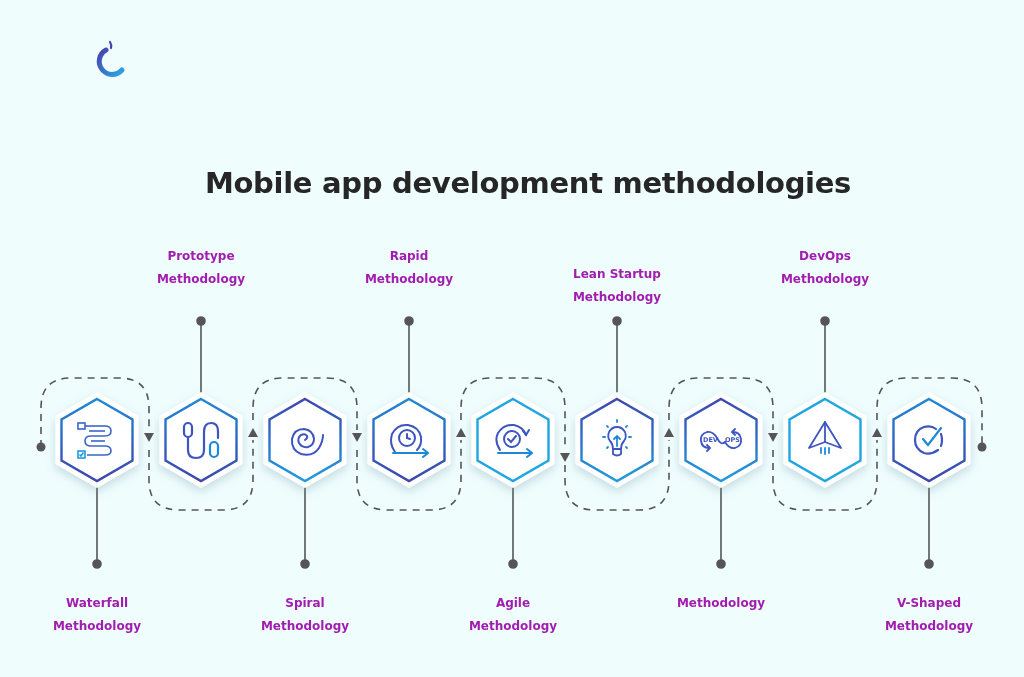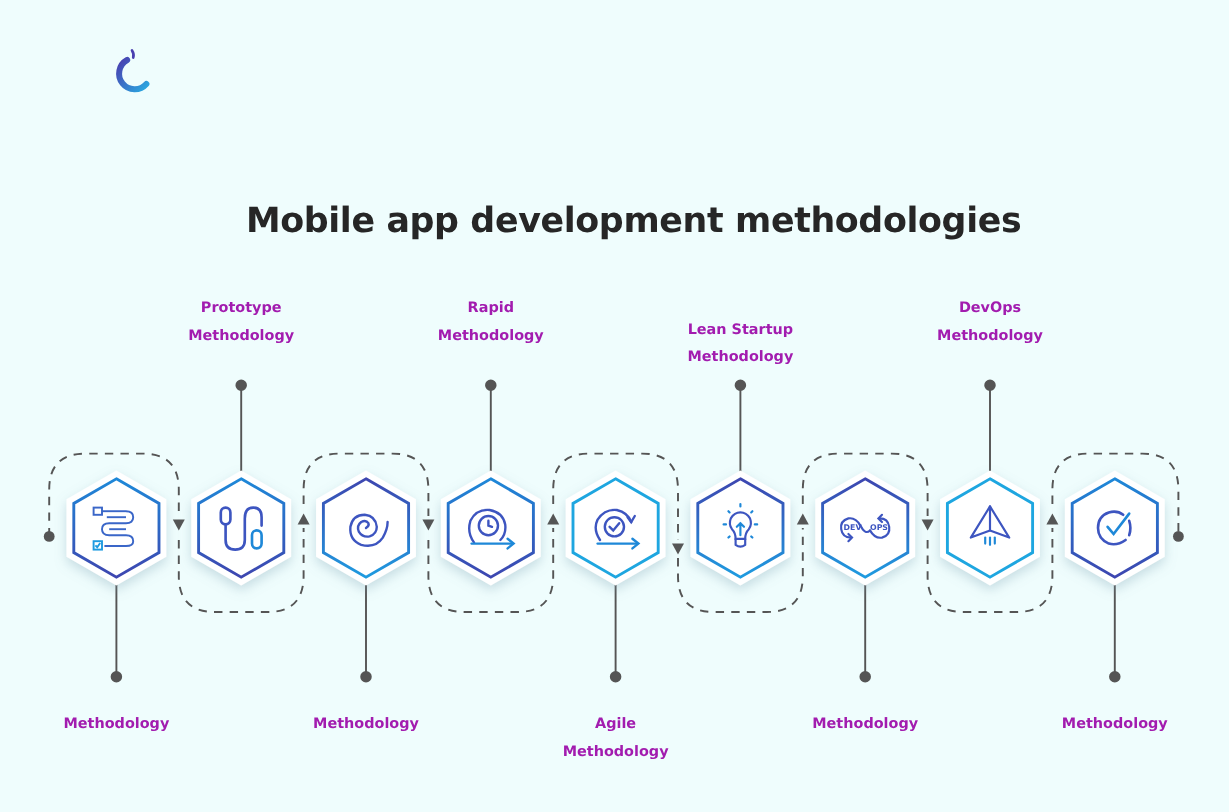--- a/index.html
+++ b/index.html
@@ -211,27 +211,29 @@
     <polygon points="0,-48 41.6,-24 41.6,24 0,48 -41.6,24 -41.6,-24" fill="#fff" filter="url(#sh)"></polygon>
     <polygon points="0,-41 35.5,-20.5 35.5,20.5 0,41 -35.5,20.5 -35.5,-20.5" fill="none" stroke="url(#gA)" stroke-width="2.4"></polygon>
     <g fill="none" stroke="#3d55c0" stroke-width="2.2" stroke-linecap="round">
       <path d="M12 -6 Q14 0 12 6 M9 10 Q2 15 -5 13 Q-14 9 -14 0 Q-14 -10 -5 -13 Q2 -15 7 -11"></path>
       <path d="M-6 -1 L-1 5 L12 -12" stroke="#1e88d8"></path>
     </g>
   </g>
 </svg>
 
 <div class="label" style="left:17px;top:592px;">
+  <div>Waterfall</div>
   <div>Methodology</div>
 </div>
 <div class="label" style="left:121px;top:245px;">
   <div>Prototype</div>
   <div>Methodology</div>
 </div>
 <div class="label" style="left:225px;top:592px;">
+  <div>Spiral</div>
   <div>Methodology</div>
 </div>
 <div class="label" style="left:329px;top:245px;">
   <div>Rapid</div>
   <div>Methodology</div>
 </div>
 <div class="label" style="left:433px;top:592px;">
   <div>Agile</div>
   <div>Methodology</div>
 </div>
@@ -240,14 +242,15 @@
   <div>Methodology</div>
 </div>
 <div class="label" style="left:641px;top:592px;">
   <div>Methodology</div>
 </div>
 <div class="label" style="left:745px;top:245px;">
   <div>DevOps</div>
   <div>Methodology</div>
 </div>
 <div class="label" style="left:849px;top:592px;">
+  <div>V-Shaped</div>
   <div>Methodology</div>
 </div>
 
 </body></html>

